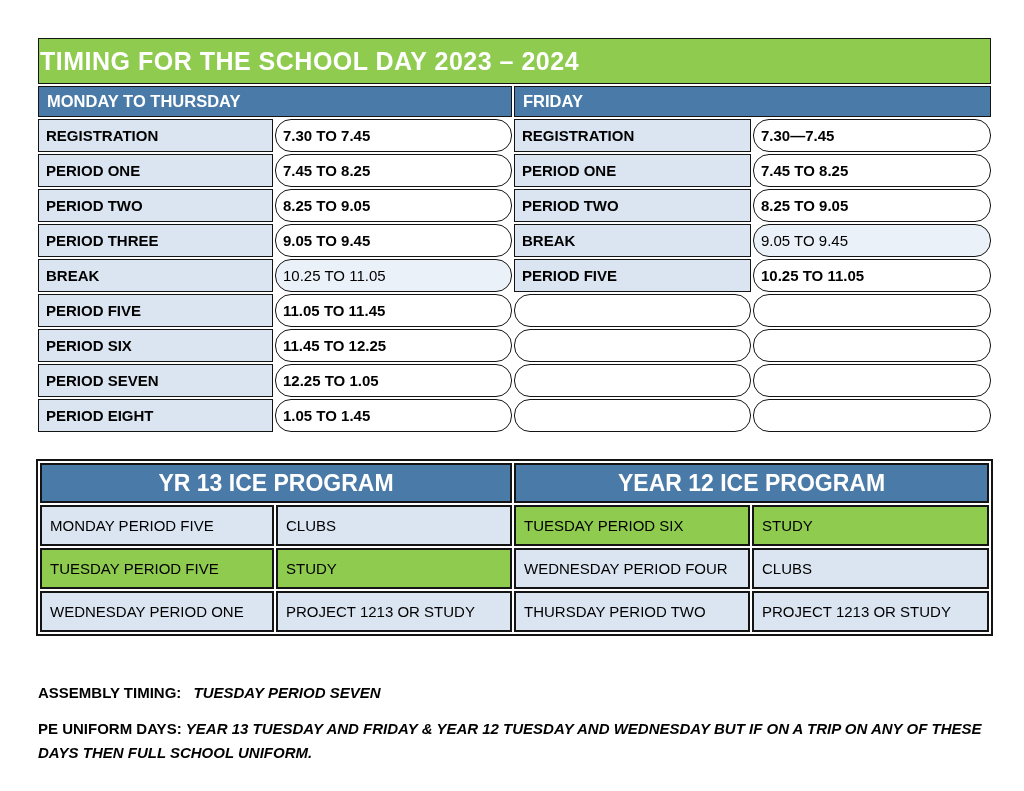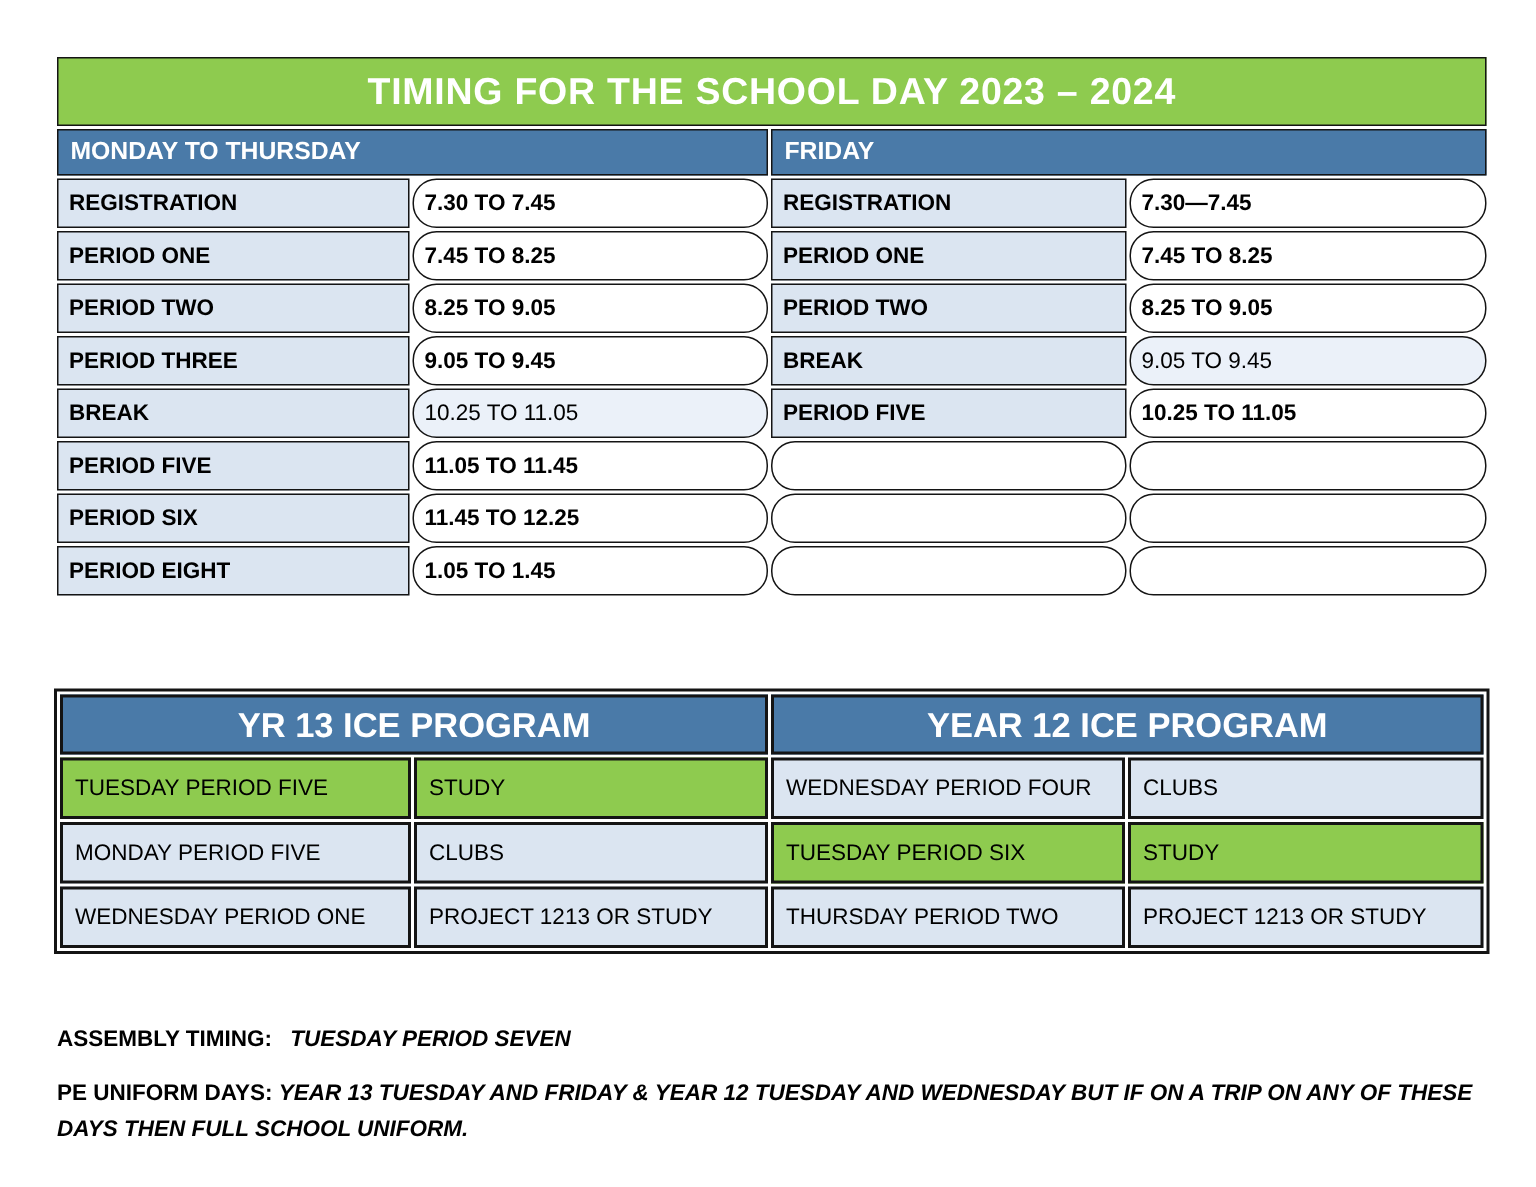--- a/index.html
+++ b/index.html
@@ -5,21 +5,21 @@
   html,body{margin:0;padding:0;background:#fff;}
   body{width:1024px;height:791px;font-family:"Liberation Sans",sans-serif;color:#000;}
   .canvas{position:relative;width:1024px;height:791px;background:#fff;overflow:hidden;}
 
   
   table{border-collapse:separate;}
   .t1{position:absolute;left:36px;top:36px;width:951px;border-spacing:2px;table-layout:fixed;}
   .t1 td{border:1.6px solid #141414;overflow:hidden;white-space:nowrap;}
   .t1 .title-cell{
     background:var(--green);color:#fff;font-size:25px;font-weight:bold;
-    text-align:center;height:42px;letter-spacing:.5px;
+    text-align:left;height:42px;letter-spacing:.5px;
   }
   .t1 .dayhdr{
     background:var(--hblue);color:#ffffff;font-weight:bold;font-size:16.5px;
     text-align:left;padding:3px 8px;height:23px;
   }
   .t1 .lbl{background:var(--ltblue);font-weight:bold;font-size:15px;padding:2px 7px;height:27px;}
   .t1 .tm{background:#fff;font-weight:bold;font-size:15px;padding:2px 7px;height:27px;border-radius:16px;}
   .t1 .brk{background:var(--brk);font-weight:normal;}
   .t1 .wh{background:#fff;}
 
@@ -99,20 +99,26 @@
       <td class="tm wh"></td>
       <td class="tm wh"></td>
     </tr>
     <tr>
       <td class="lbl">PERIOD SIX</td>
       <td class="tm">11.45 TO 12.25</td>
       <td class="tm wh"></td>
       <td class="tm wh"></td>
     </tr>
     <tr>
+      <td class="lbl">PERIOD SEVEN</td>
+      <td class="tm">12.25 TO 1.05</td>
+      <td class="tm wh"></td>
+      <td class="tm wh"></td>
+    </tr>
+    <tr>
       <td class="lbl">PERIOD EIGHT</td>
       <td class="tm">1.05 TO 1.45</td>
       <td class="tm wh"></td>
       <td class="tm wh"></td>
     </tr>
   </tbody>
     </table>
 
   <table class="t2">
     <colgroup>
@@ -120,30 +126,30 @@
         <col style="width:236px">
         <col style="width:236px">
         <col style="width:237px">
     </colgroup>
     <tbody>
         <tr>
       <td class="icehdr" colspan="2">YR 13 ICE PROGRAM</td>
       <td class="icehdr" colspan="2">YEAR 12 ICE PROGRAM</td>
     </tr>
     <tr>
+      <td class="cell lb">MONDAY PERIOD FIVE</td>
+      <td class="cell lb">CLUBS</td>
+      <td class="cell gr">TUESDAY PERIOD SIX</td>
+      <td class="cell gr">STUDY</td>
+    </tr>
+    <tr>
       <td class="cell gr">TUESDAY PERIOD FIVE</td>
       <td class="cell gr">STUDY</td>
       <td class="cell lb">WEDNESDAY PERIOD FOUR</td>
       <td class="cell lb">CLUBS</td>
-    </tr>
-    <tr>
-      <td class="cell lb">MONDAY PERIOD FIVE</td>
-      <td class="cell lb">CLUBS</td>
-      <td class="cell gr">TUESDAY PERIOD SIX</td>
-      <td class="cell gr">STUDY</td>
     </tr>
     <tr>
       <td class="cell lb">WEDNESDAY PERIOD ONE</td>
       <td class="cell lb">PROJECT 1213 OR STUDY</td>
       <td class="cell lb">THURSDAY PERIOD TWO</td>
       <td class="cell lb">PROJECT 1213 OR STUDY</td>
     </tr>
   </tbody>
     </table>
 

